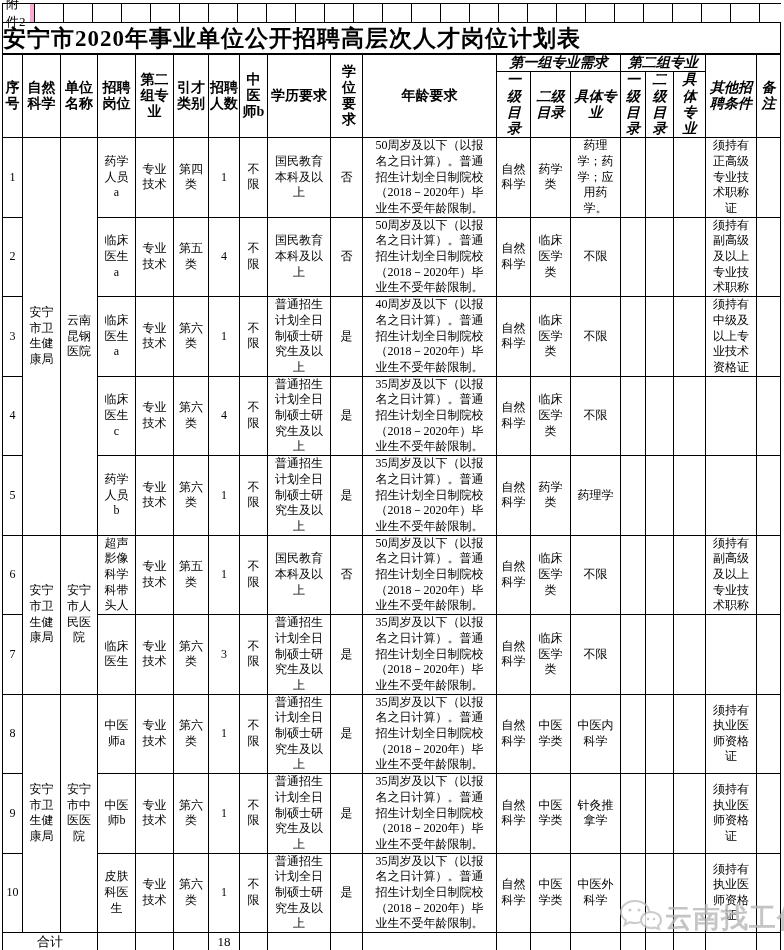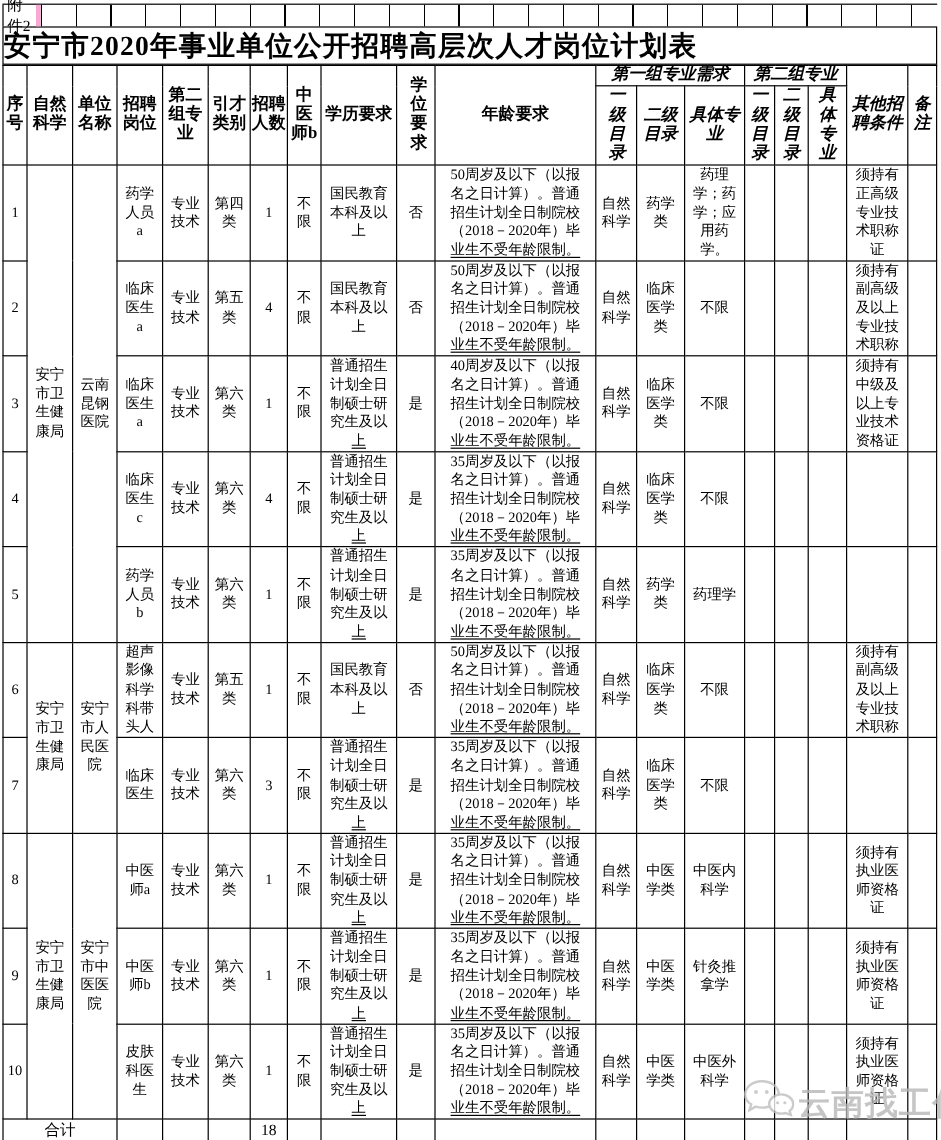--- a/index.html
+++ b/index.html
@@ -30,21 +30,21 @@
 
   .h-degree{padding:0 6px;text-align:right;}
   .h-l1{padding:0 10px;}
   .h-g2c{padding:0 8px;}
 
   .c-dept,.c-unit,.c-post,.c-cat{padding:0 4px;}
   .c-talent,.c-gender{padding:0 5px;}
   .c-edu,.c-l1,.c-other{padding:0 4px;}
   .c-age{padding:0 7px;}
   .c-l2,.c-major{padding:0 3px;margin-top:20px;}
-  .ul{text-decoration:underline;text-underline-offset:2px;}
+  .ul{text-underline-offset:2px;}
 
   .watermark{position:absolute;left:618px;top:899px;display:flex;align-items:center;gap:3px;
     opacity:.78;pointer-events:none;}
   .watermark .wm-text{font-size:27px;font-weight:bold;color:#b5b5b5;white-space:nowrap;
     font-family:"Liberation Sans","DejaVu Sans",sans-serif;letter-spacing:1px;}
 </style>
 </head>
 <body>
 
 <div class="page">

